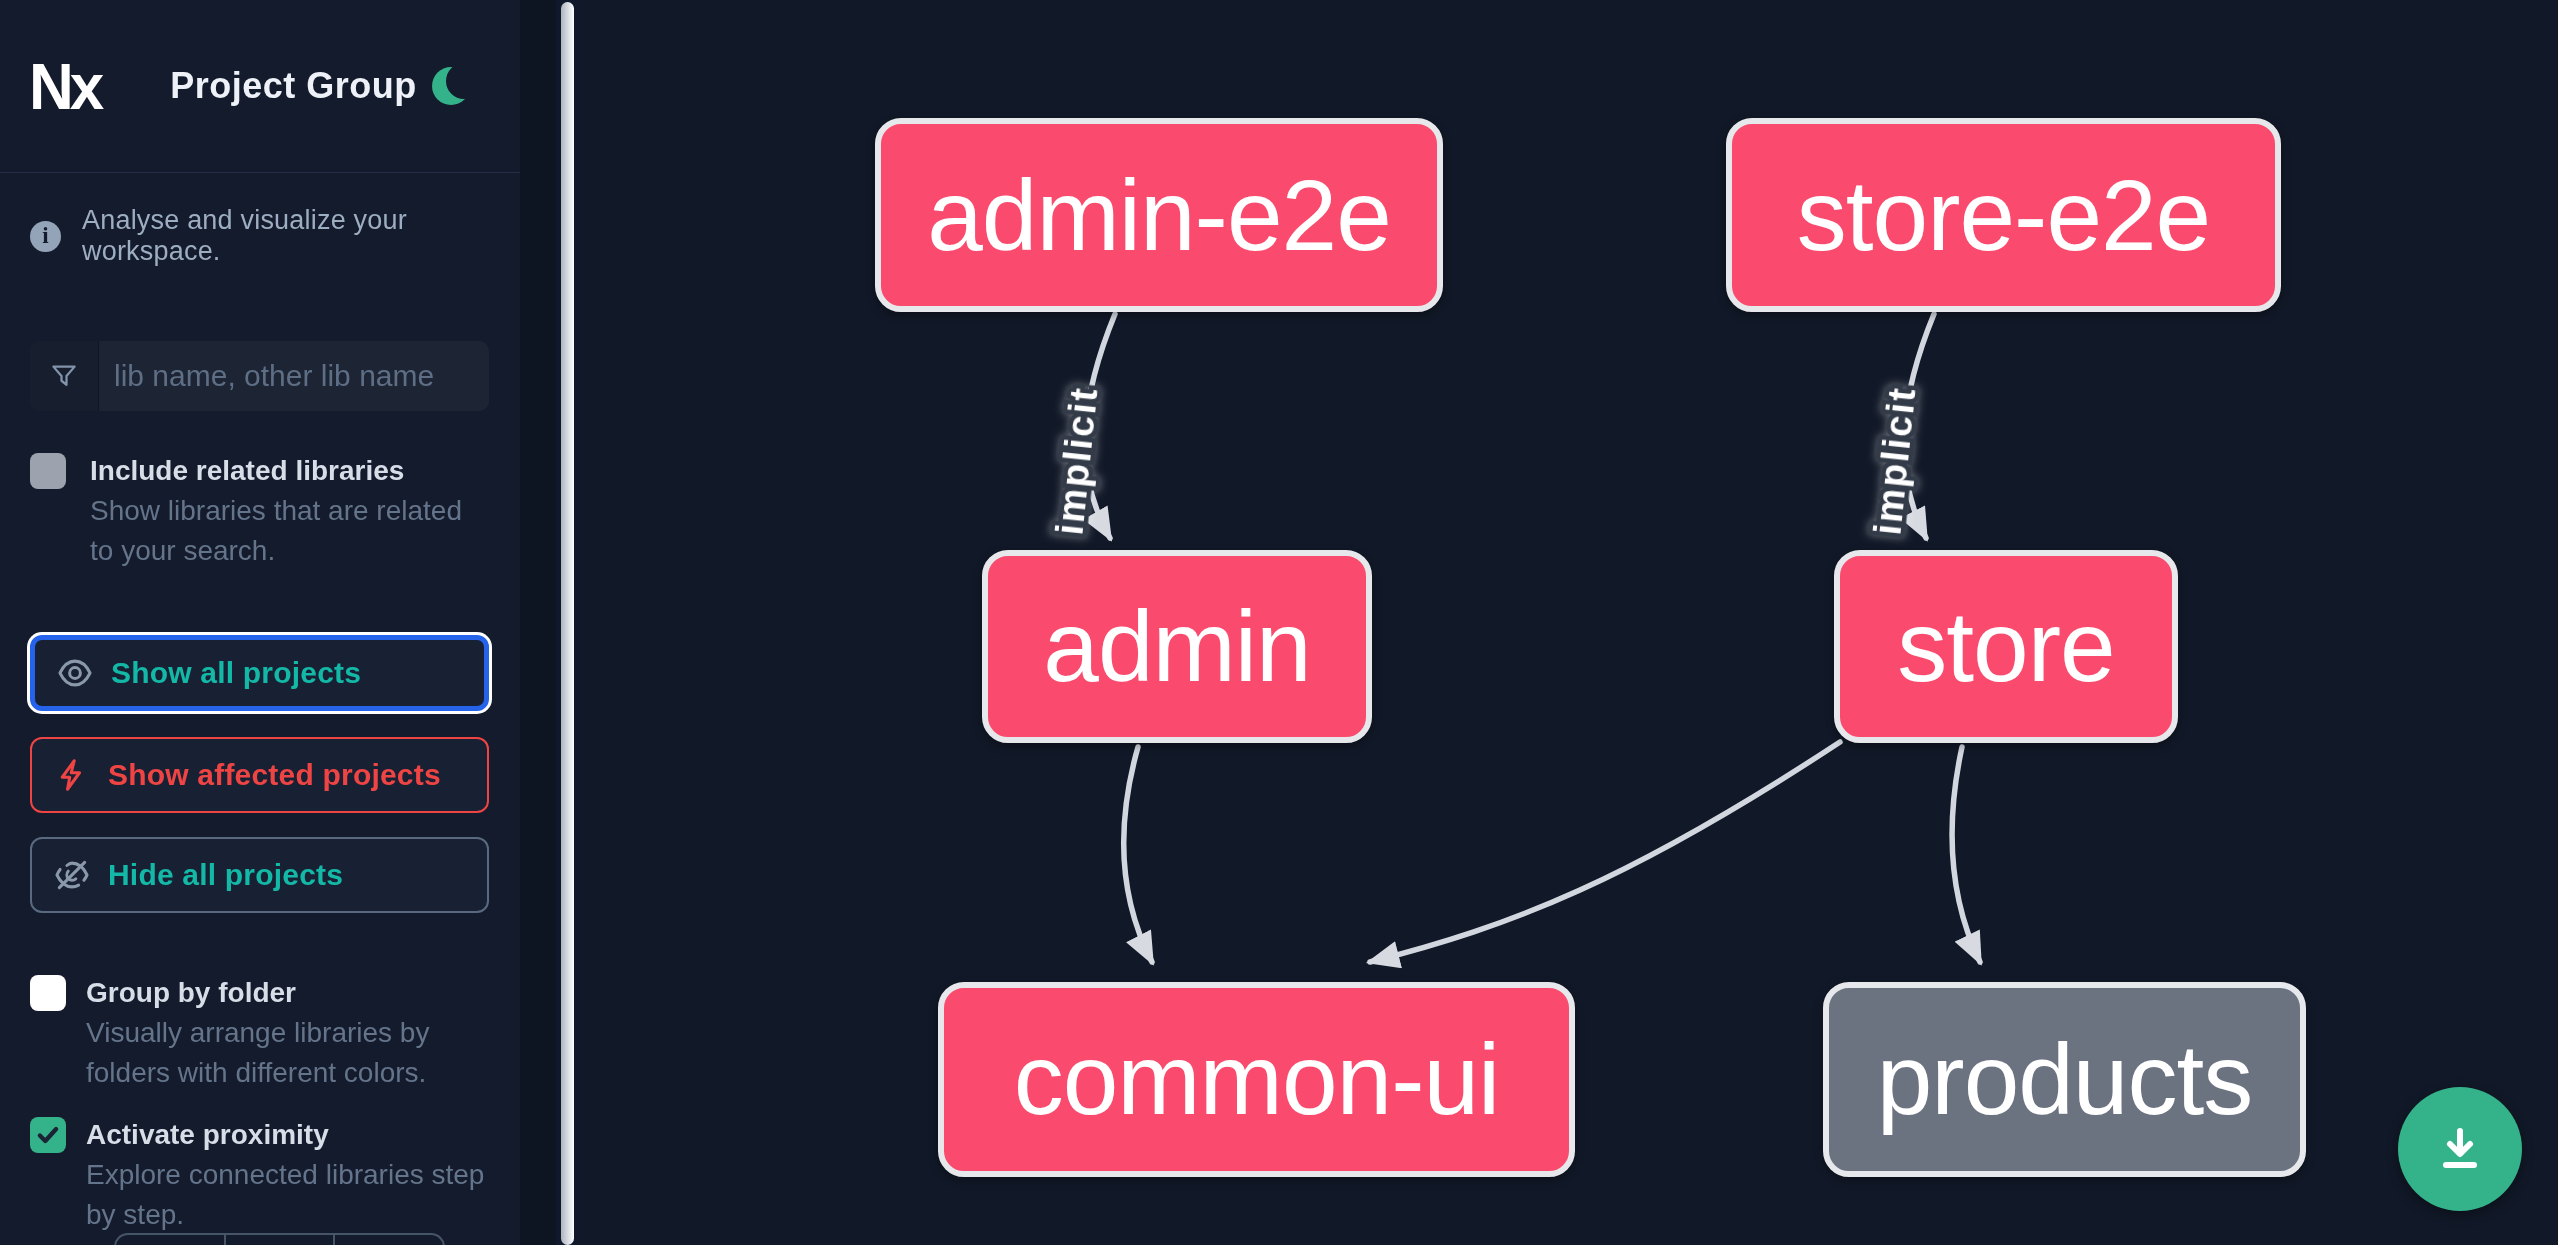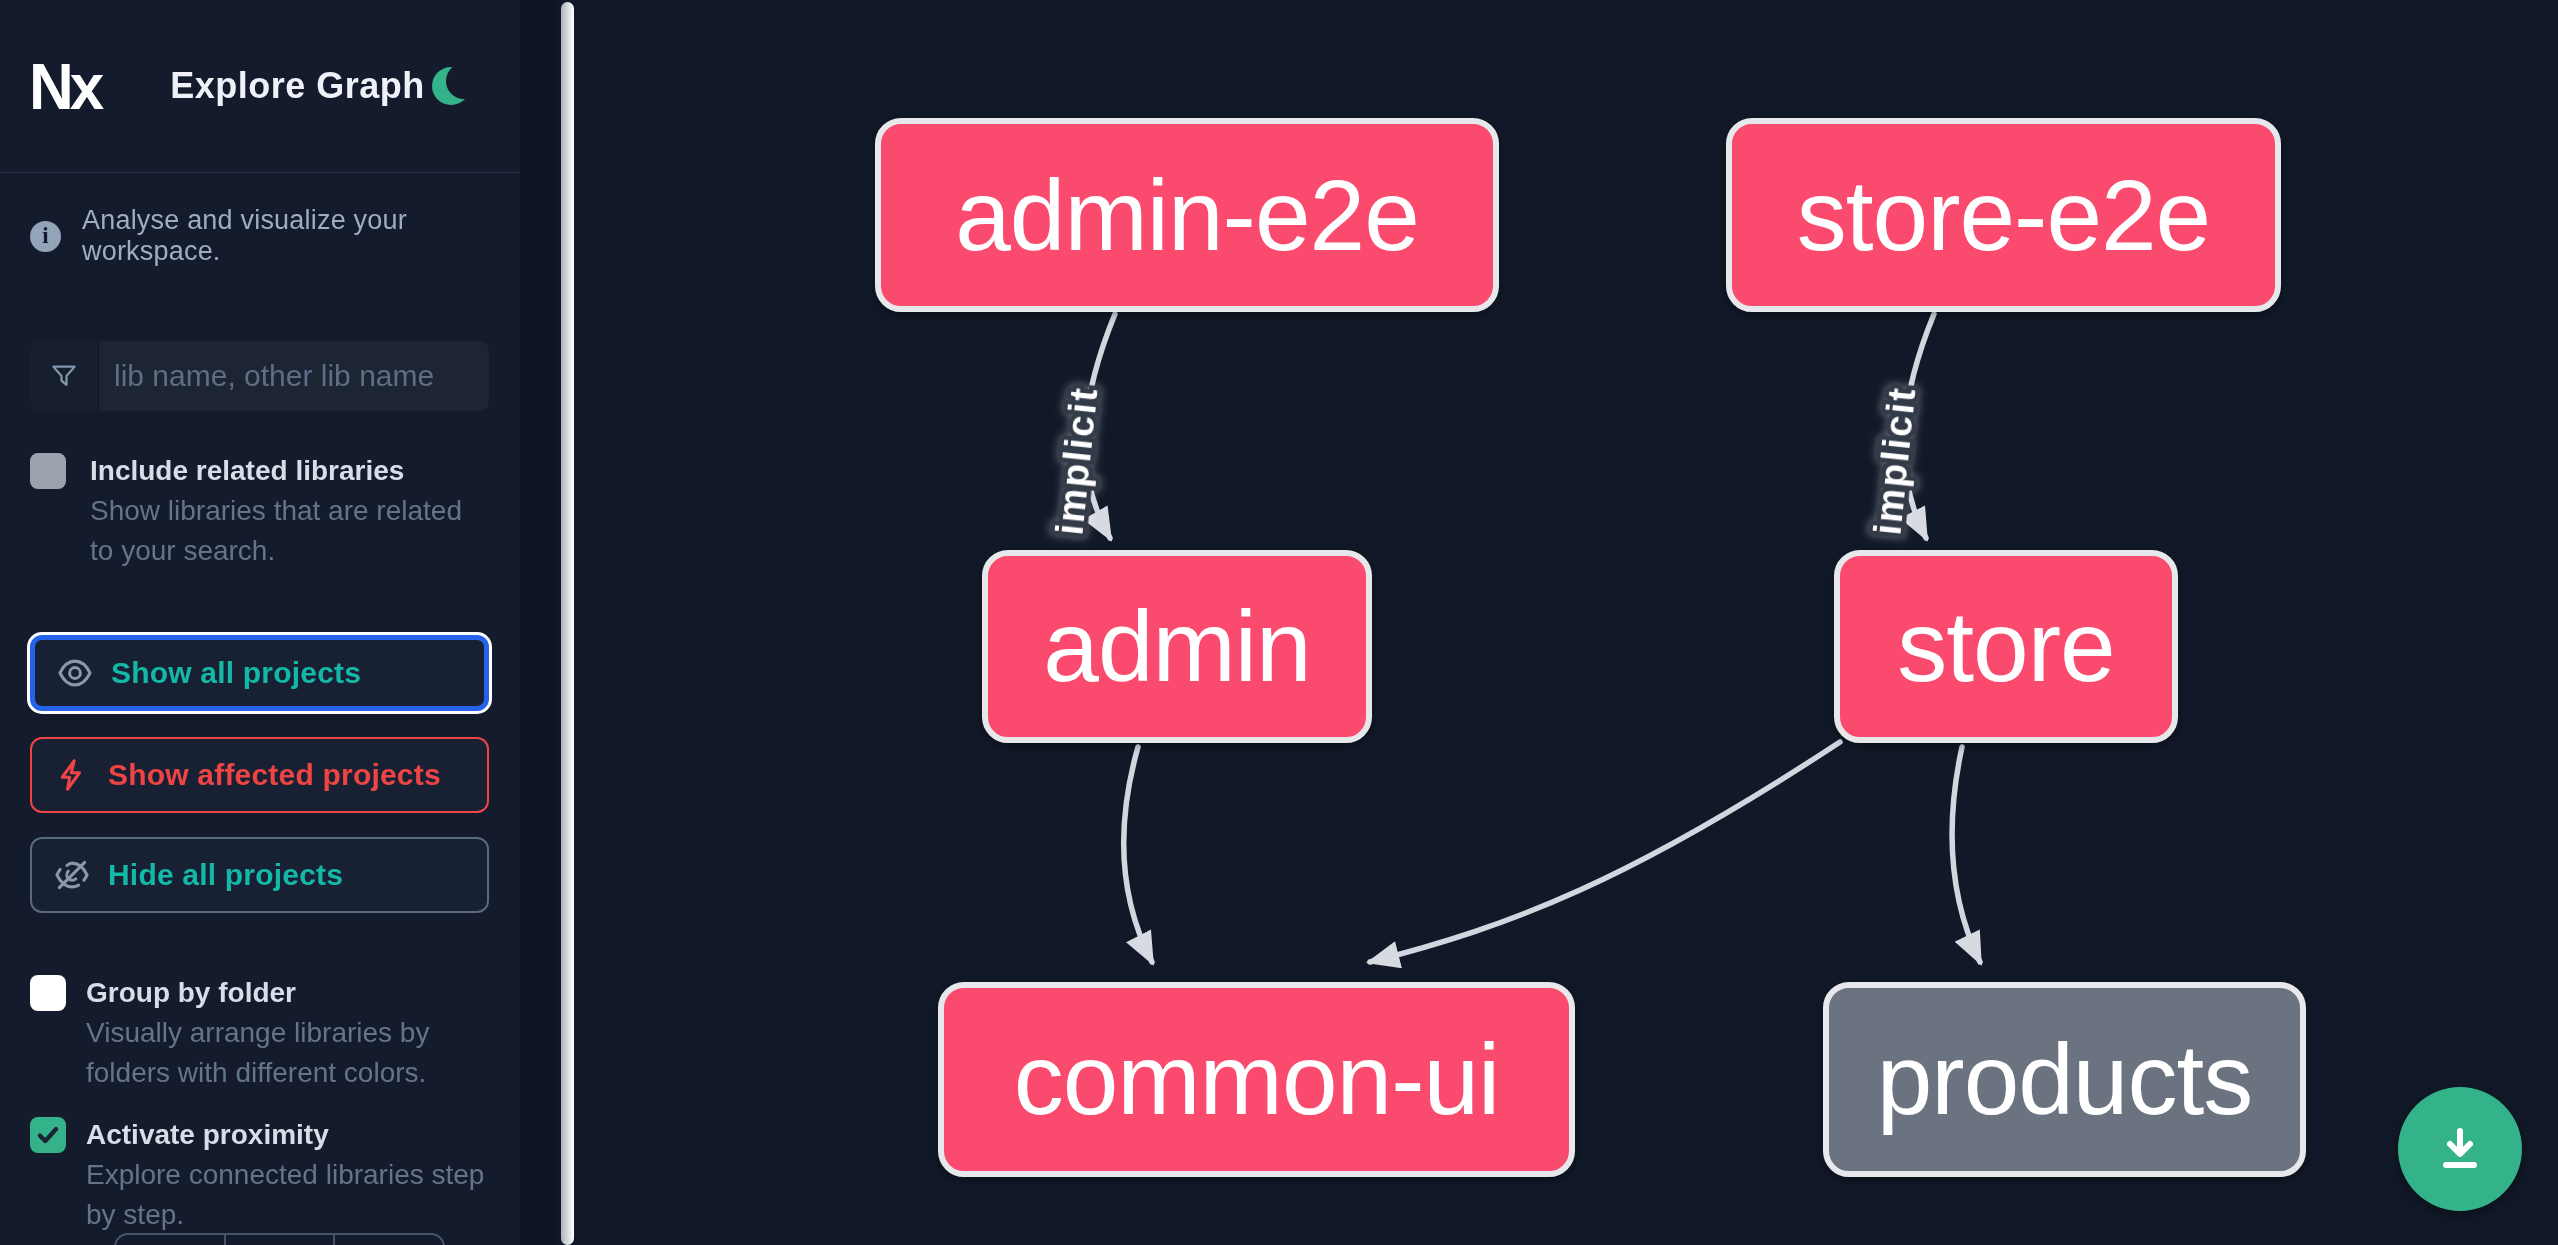--- a/index.html
+++ b/index.html
@@ -78,21 +78,21 @@
                 background:#34b289;display:flex;align-items:center;justify-content:center;cursor:pointer;
                 box-shadow:0 4px 12px rgba(0,0,0,.35);}
 </style>
 </head>
 <body>
 
 <div class="sidebar">
 
   <div class="side-header">
     <div class="nx-logo">Nx</div>
-    <div class="side-title">Explore Graph</div>
+    <div class="side-title">Project Group</div>
     <div class="moon" title=""></div>
   </div>
 
   <div class="info-row">
     <div class="info-icon">i</div>
     <div class="info-text">Analyse and visualize your workspace.</div>
   </div>
 
   <div class="search-box">
     <div class="funnel-cell">
@@ -185,21 +185,21 @@
       <path d="M537,314 C505,392 492,468 532,538" marker-end="url(#arrow)"></path>
       <path d="M1356,314 C1324,392 1312,468 1348,538" marker-end="url(#arrow)"></path>
       <path d="M560,747 C537,828 542,900 574,962" marker-end="url(#arrow)"></path>
       <path d="M1262,742 C1052,880 934,926 792,962" marker-end="url(#arrow)"></path>
       <path d="M1384,747 C1366,830 1372,900 1402,962" marker-end="url(#arrow)"></path>
     </g>
     <text class="edge-label" transform="translate(512,462) rotate(-84)" text-anchor="middle">implicit</text>
     <text class="edge-label" transform="translate(1330,462) rotate(-84)" text-anchor="middle">implicit</text>
   </svg>
 
-  <div class="node node-pink" style="left:297px;top:118px;width:624px;height:194px;">admin-e2e</div>
+  <div class="node node-pink" style="left:297px;top:118px;width:568px;height:194px;">admin-e2e</div>
   <div class="node node-pink" style="left:1148px;top:118px;width:555px;height:194px;">store-e2e</div>
   <div class="node node-pink" style="left:404px;top:550px;width:390px;height:193px;">admin</div>
   <div class="node node-pink" style="left:1256px;top:550px;width:344px;height:193px;">store</div>
   <div class="node node-pink" style="left:360px;top:982px;width:637px;height:195px;">common-ui</div>
   <div class="node node-gray" style="left:1245px;top:982px;width:483px;height:195px;">products</div>
 
   <div class="download-btn">
     <svg width="60" height="60" viewBox="0 0 60 60" fill="none" stroke="#ffffff" stroke-width="6" stroke-linecap="round" stroke-linejoin="round">
       <path d="M30 12 V34"></path>
       <path d="M20 25 L30 35 L40 25"></path>

